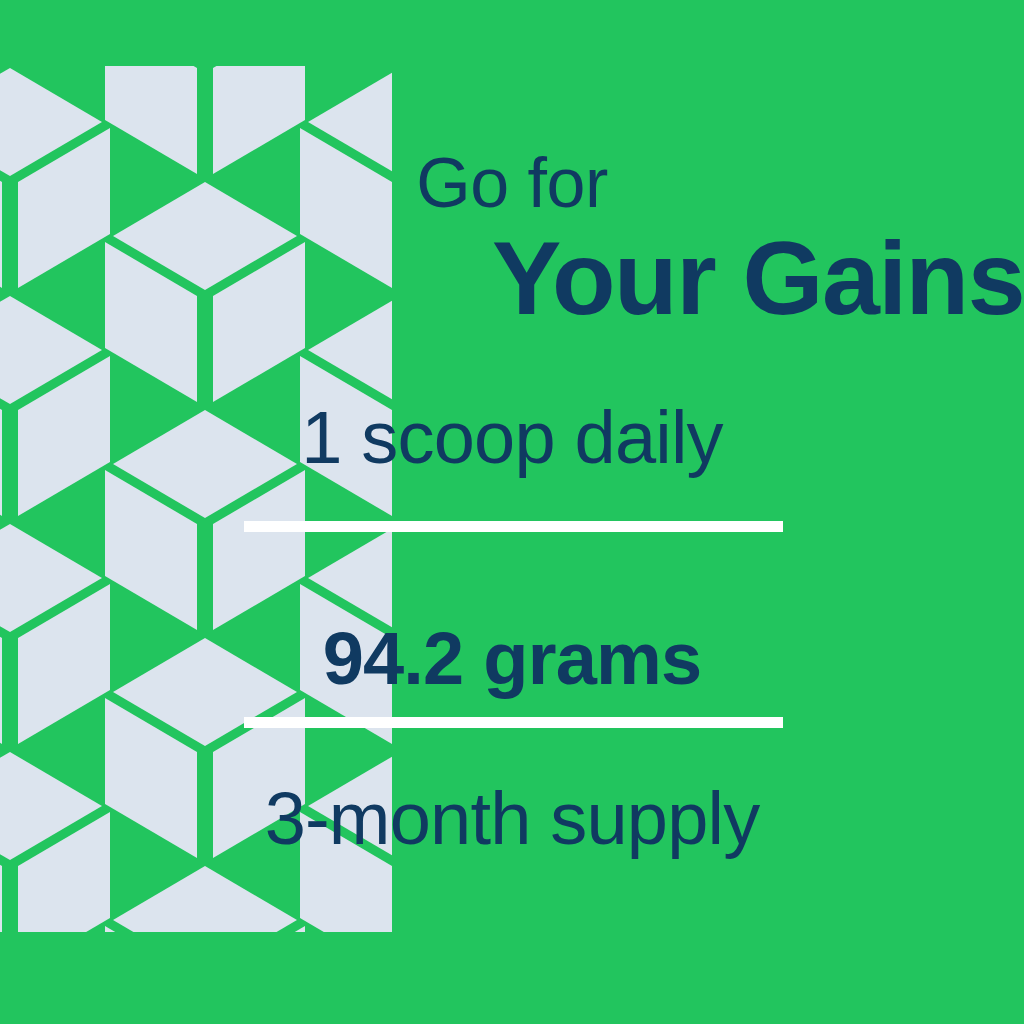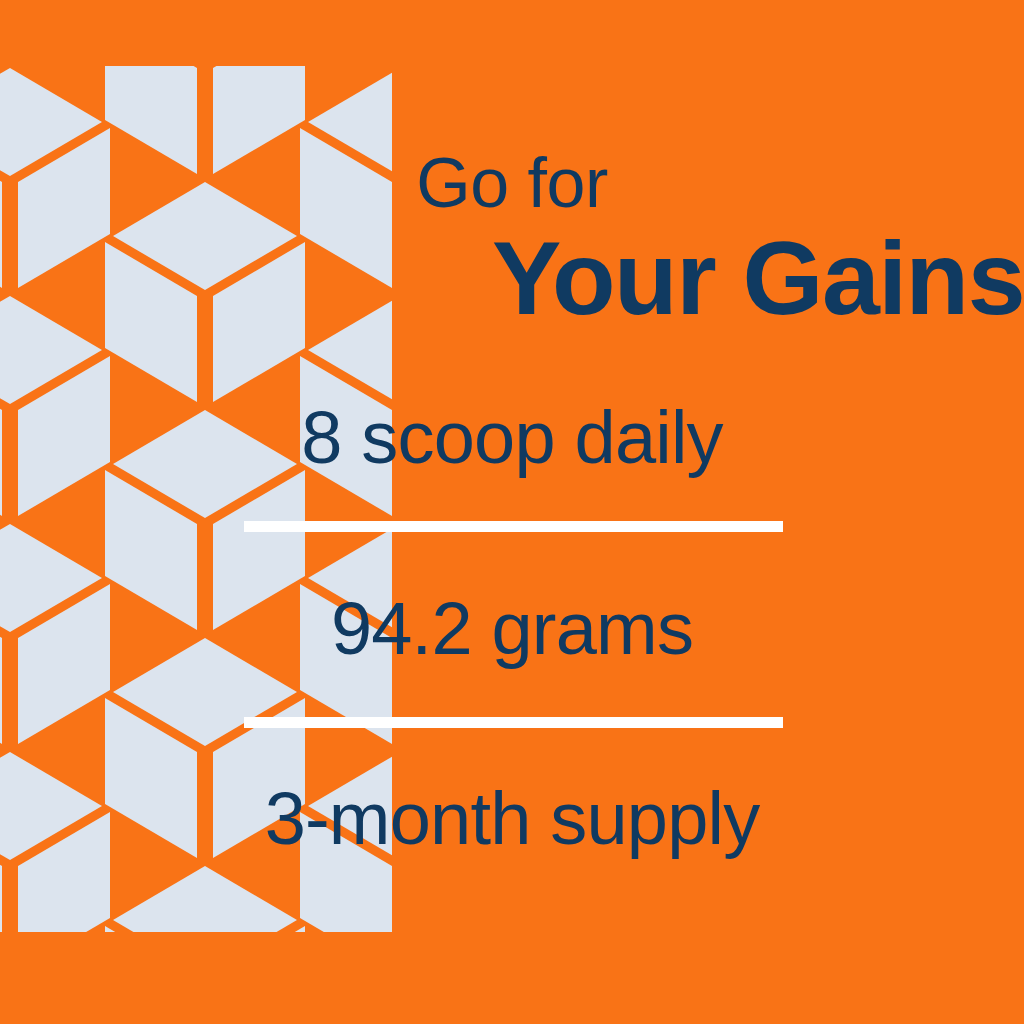--- a/index.html
+++ b/index.html
@@ -73,37 +73,37 @@
     left: 0;
     width: 1024px;
     text-align: center;
     font-size: 74px;
     line-height: 80px;
     font-weight: 400;
     color: #103a61;
     letter-spacing: -0.8px;
   }
   #spec-row-0 { top: 398px; }
-  #spec-row-1 { top: 589px; }
+  #spec-row-1 { top: 619px; font-weight: bold; }
   #spec-row-2 { top: 779px; }
 
   .spec-divider {
     position: absolute;
     left: 244px;
     width: 539px;
     height: 11px;
     background: #ffffff;
   }
   #spec-divider-0 { top: 521px; }
   #spec-divider-1 { top: 717px; }
 </style>
 </head>
 <body>
 
-<div id="canvas" style="background: #f97316;">
+<div id="canvas" style="background: #22c55e;">
 
   <svg id="pattern-layer" viewBox="0 0 1024 1024" xmlns="http://www.w3.org/2000/svg">
     <defs>
       <clipPath id="pattern-clip">
         <rect x="0" y="66" width="392" height="866"></rect>
       </clipPath>
 
       <g id="cube-unit">
 
         <polygon points="0,-108 92,-54 0,0 -92,-54" fill="#dce4ee"></polygon>
@@ -134,21 +134,21 @@
       <use href="#cube-unit" x="400" y="860"></use>
     </g>
   </svg>
 
   <div id="headline-block">
     <div id="eyebrow-text" style="color: rgb(16, 58, 97);">Go for</div>
     <div id="headline-text" style="color: rgb(16, 58, 97);">Your Gains</div>
   </div>
 
   <div id="spec-list">
-    <div class="spec-row" id="spec-row-0" style="color: rgb(16, 58, 97);">8 scoop daily</div>
+    <div class="spec-row" id="spec-row-0" style="color: rgb(16, 58, 97);">1 scoop daily</div>
 
     <div class="spec-divider" id="spec-divider-0" style="background: rgb(255, 255, 255);"></div>
 
     <div class="spec-row" id="spec-row-1" style="color: rgb(16, 58, 97);">94.2 grams</div>
 
     <div class="spec-divider" id="spec-divider-1" style="background: rgb(255, 255, 255);"></div>
 
     <div class="spec-row" id="spec-row-2" style="color: rgb(16, 58, 97);">3-month supply</div>
   </div>
 

